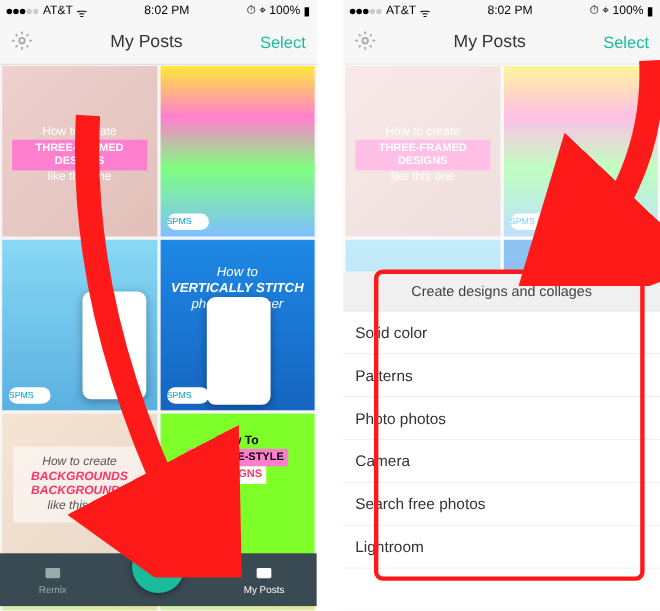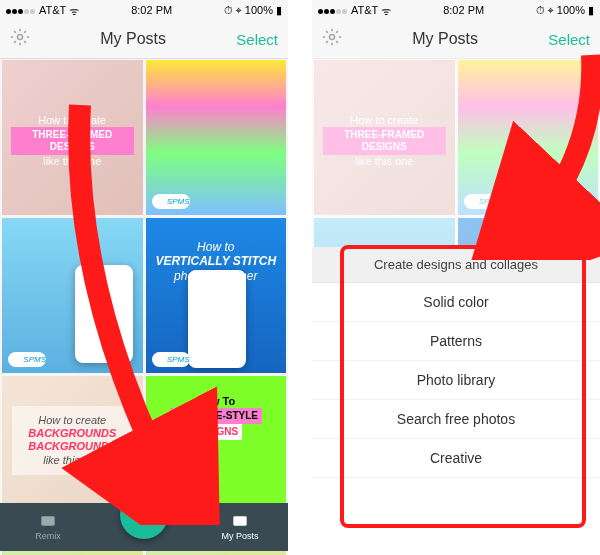--- a/index.html
+++ b/index.html
@@ -25,33 +25,33 @@
 .t7 { background:linear-gradient(135deg,#d0f0a8,#f0e088); }
 .txt { position:absolute; color:#fff; font-size:11px; line-height:1.2; text-align:center; padding:4px; }
 .t1 .txt { top:50px; left:5px; right:5px; }
 .box { background:#ff7fcf; padding:2px 4px; display:inline-block; font-size:10px; font-weight:700; }
 .box2 { background:#fff; color:#ff3366; padding:2px 4px; display:inline-block; font-size:10px; font-weight:700; }
 .t4 .txt { top:18px; left:5px; right:5px; font-style:italic; font-size:12px; }
 .t4 .caps { font-weight:800; }
 .t5 .txt { top:30px; left:10px; right:10px; background:rgba(255,255,255,0.55); color:#555; font-style:italic; padding:8px; }
 .t5 .pink { color:#ff3366; font-weight:700; }
 .t6 .txt { top:15px; left:5px; right:5px; color:#000; font-weight:800; }
-.spms { position:absolute; bottom:6px; left:6px; background:#fff; width:38px; height:15px; border-radius:8px; font-size:8px; color:#00a0d0; text-align:right; line-height:15px;font-style:italic; }
+.spms { position:absolute; bottom:6px; left:6px; background:#fff; width:38px; height:15px; border-radius:8px; font-size:8px; color:#00a0d0; text-align:left; line-height:15px; }
 .phonepic { position:absolute; width:50px; height:90px; background:#fff; border-radius:8px; border:4px solid #fff; right:10px; bottom:10px; box-shadow:0 2px 8px rgba(0,0,0,0.3); }
 .tabbar { position:absolute; bottom:4px; left:0; right:0; height:48px; background:#3a4a52; display:flex; align-items:center; }
 .tab { flex:1; text-align:center; color:#9aa; font-size:9px; }
 .tab svg { width:20px; height:16px; fill:#9aa; display:block; margin:0 auto 2px; }
 .tab.act { color:#fff; }
 .tab.act svg { fill:#fff; }
 .fab { position:absolute; bottom:16px; left:50%; margin-left:-24px; width:48px; height:48px; border-radius:50%; background:#1abc9c; color:#fff; display:flex; align-items:center; justify-content:center; font-size:28px; box-shadow:0 2px 6px rgba(0,0,0,0.4); }
 
 .dim .grid::after { content:""; position:absolute; inset:0; background:rgba(255,255,255,0.5); }
 .sheet { position:absolute; top:247px; left:0; right:0; bottom:0; background:#fff; display:flex; flex-direction:column; }
 .sh-h { background:#f0f0f0; color:#404040; font-size:13px; padding:10px; text-align:center; border-bottom:1px solid #e5e5e5; }
-.sh-i { color:#333; font-size:14px; padding:11px; text-align:center; border-bottom:1px solid #f0f0f0; }
+.sh-i { color:#333; font-size:14px; padding:11px; border-bottom:1px solid #f0f0f0; }
 
 .arrow { position:absolute; pointer-events:none; }
 .arrow svg { width:100%; height:100%; }
 .hilite { position:absolute; border:4px solid #ff1a1a; border-radius:8px; pointer-events:none; }
 </style>
 </head>
 <body>
 
 <div class="wrap">
 
@@ -189,23 +189,24 @@
               <div>photos together</div>
             </div>
       </div>
     </div>
   </div>
 
   <div class="sheet">
     <div class="sh-h">Create designs and collages</div>
     <div class="sh-i">Solid color</div>
     <div class="sh-i">Patterns</div>
-    <div class="sh-i">Photo library</div>
+    <div class="sh-i">Photo photos</div>
+    <div class="sh-i">Camera</div>
     <div class="sh-i">Search free photos</div>
-    <div class="sh-i">Creative</div>
+    <div class="sh-i">Lightroom</div>
 
   </div>
 
   <div class="hilite" style="left:28px; top:245px; width:238px; height:275px;"></div>
   <div class="arrow" style="left:150px; top:50px; width:140px; height:210px;">
     <svg viewBox="0 0 140 210">
           <defs>
             <marker id="ah2" markerWidth="8" markerHeight="8" refX="4" refY="4" orient="auto">
               <path d="M0 0L8 4L0 8Z" fill="#ff1a1a"></path>
             </marker>

